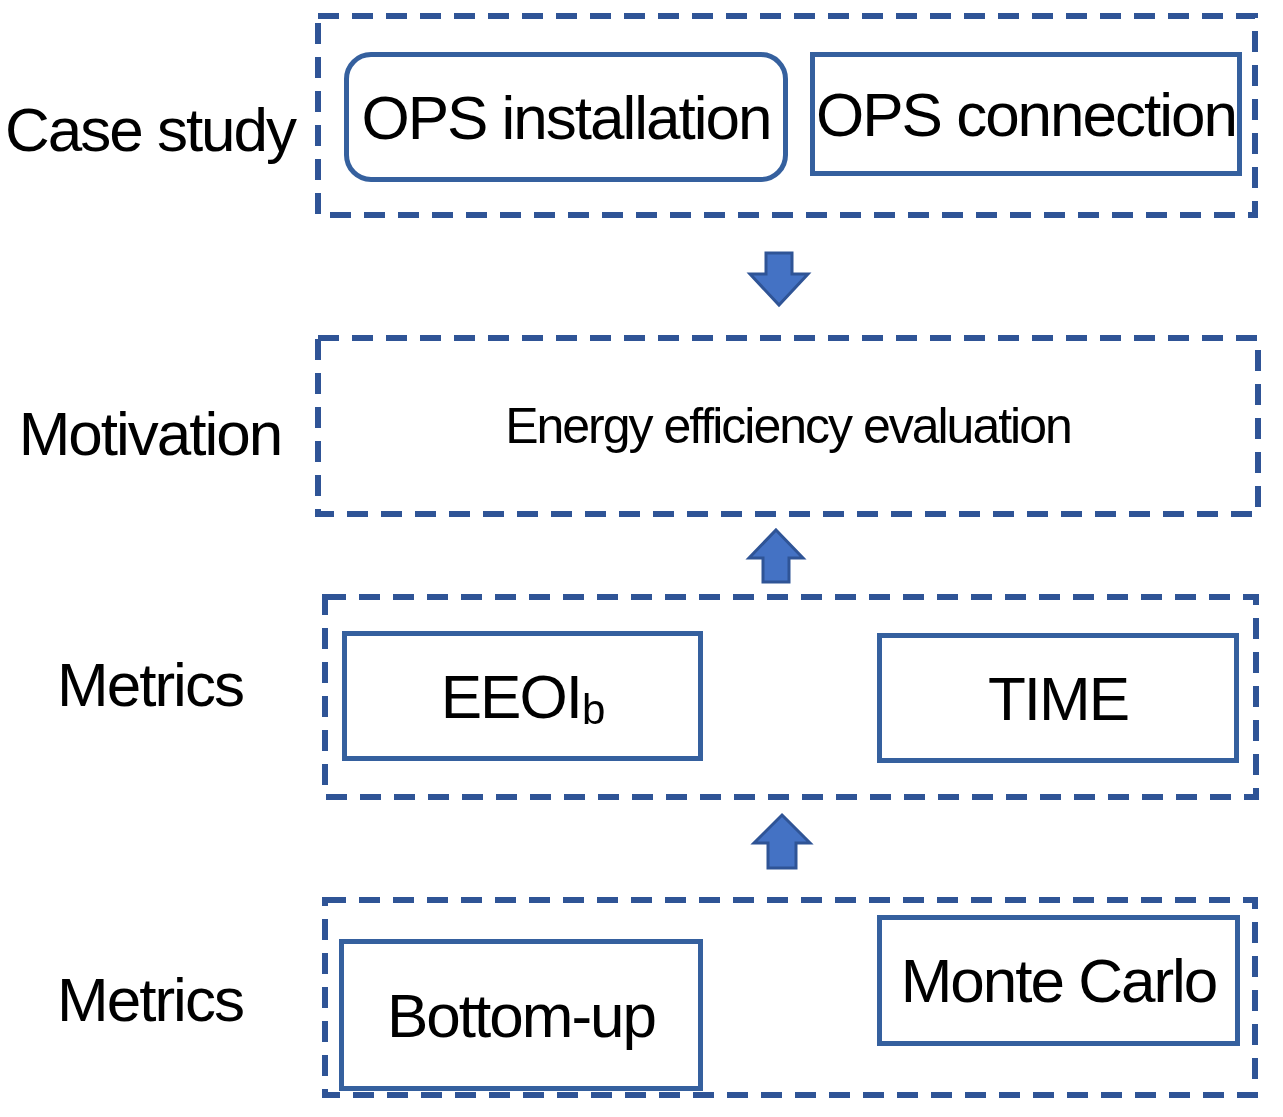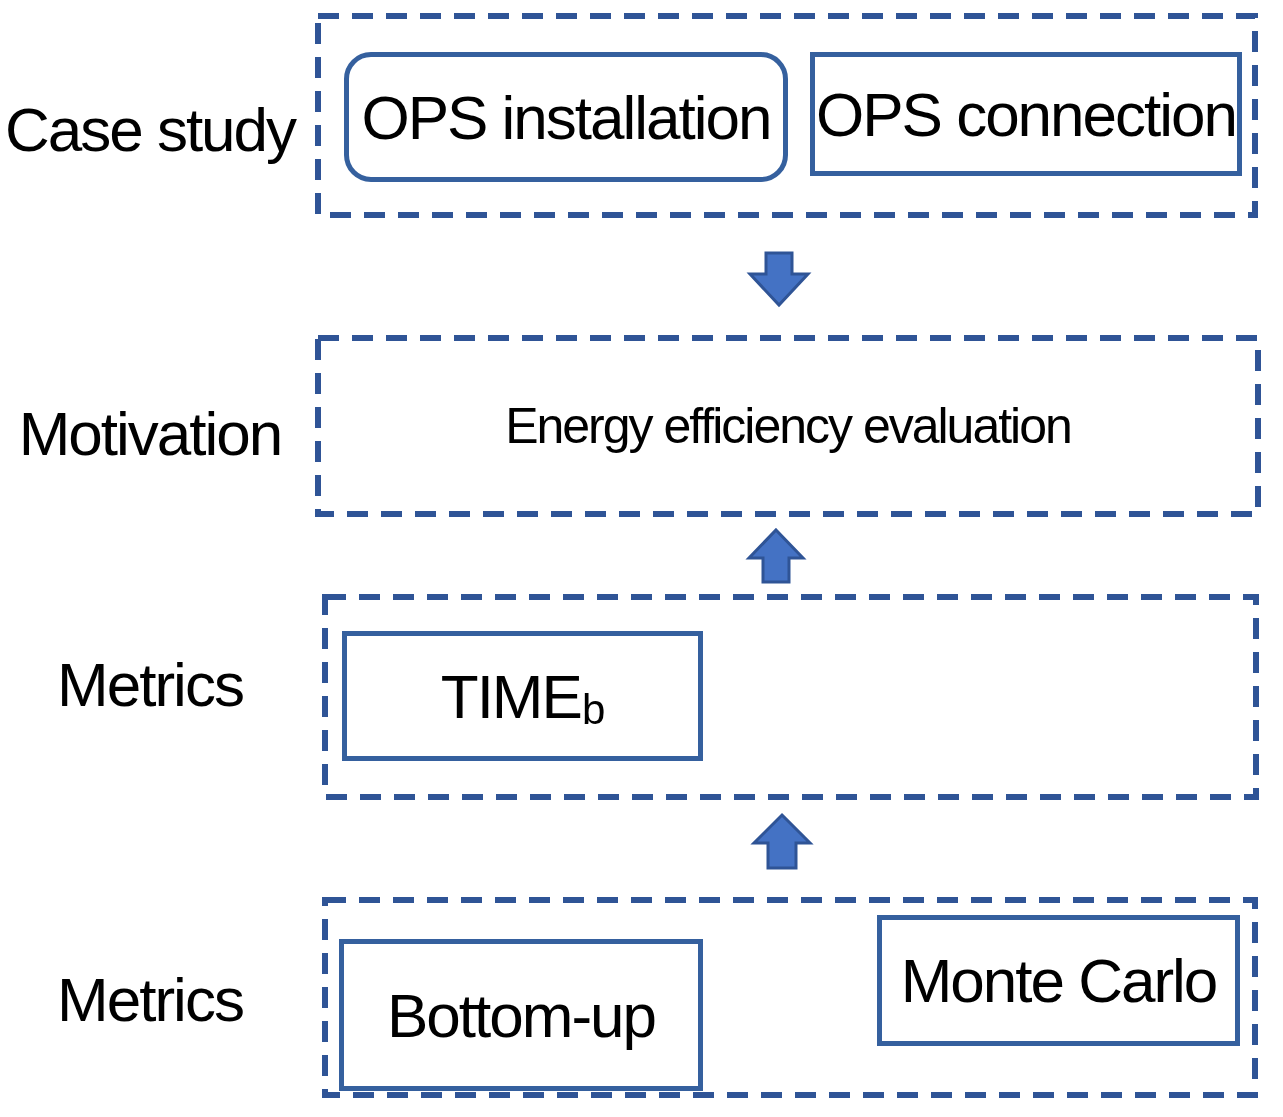--- a/index.html
+++ b/index.html
@@ -100,22 +100,25 @@
   </div>
   <div class="cell" style="left:810px; top:52px; width:432px; height:124px;">
     <span>OPS connection</span>
   </div>
 
   <div class="plain-text" style="left:315px; top:335px; width:946px; height:182px;">
     <span>Energy efficiency evaluation</span>
   </div>
 
   <div class="cell" style="left:342px; top:631px; width:361px; height:130px;">
+    <span>EEOI</span>
+      <span class="sub">b</span>
+  </div>
+  <div class="cell" style="left:877px; top:633px; width:362px; height:130px;">
     <span>TIME</span>
-      <span class="sub">b</span>
   </div>
 
   <div class="cell" style="left:339px; top:939px; width:364px; height:152px;">
     <span>Bottom-up</span>
   </div>
   <div class="cell" style="left:877px; top:915px; width:363px; height:131px;">
     <span>Monte Carlo</span>
   </div>
 
 </div>

